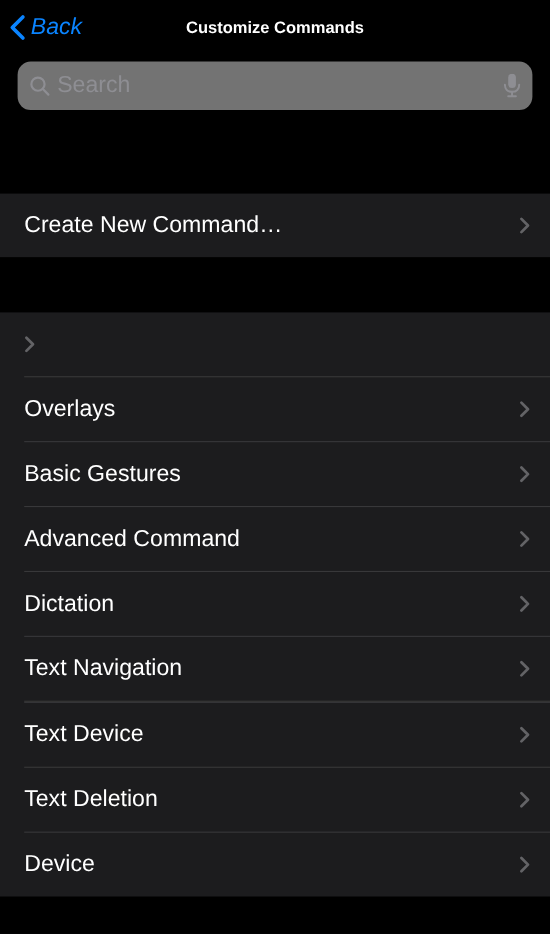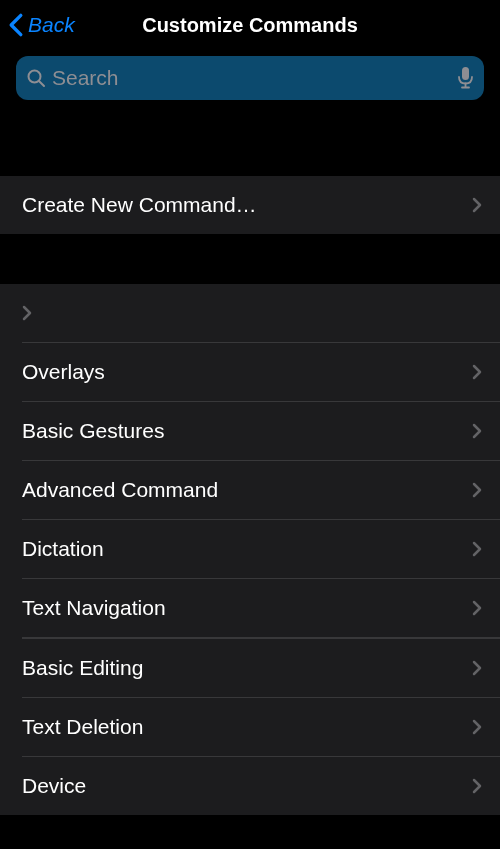--- a/index.html
+++ b/index.html
@@ -33,29 +33,29 @@
     }
     .back-chevron {
       width: 16px;
       height: 24px;
       margin-right: 4px;
     }
     .nav-title {
       position: absolute;
       left: 50%;
       transform: translateX(-50%);
-      font-size: 20px;
+      font-size: 15px;
       font-weight: 600;
       color: #ffffff;
     }
     .search-container {
       padding: 6px 16px 14px 16px;
     }
     .search-bar {
-      background: #0c4a6e;
+      background: #737373;
       border-radius: 12px;
       height: 44px;
       display: flex;
       align-items: center;
       padding: 0 10px;
     }
     .search-icon {
       width: 20px;
       height: 20px;
       margin-right: 6px;
@@ -191,21 +191,21 @@
   <div class="separator"></div>
   <div class="list-item">
     <span class="list-item-label">Text Navigation</span>
     <svg class="chevron-right" viewBox="0 0 10 16" fill="none">
         <path d="M2 2 L8 8 L2 14" stroke="#636366" stroke-width="2.5" stroke-linecap="round" stroke-linejoin="round"></path>
       </svg>
   </div>
   <div class="separator"></div>
   <div class="separator"></div>
   <div class="list-item">
-    <span class="list-item-label">Basic Editing</span>
+    <span class="list-item-label">Text Device</span>
     <svg class="chevron-right" viewBox="0 0 10 16" fill="none">
         <path d="M2 2 L8 8 L2 14" stroke="#636366" stroke-width="2.5" stroke-linecap="round" stroke-linejoin="round"></path>
       </svg>
   </div>
   <div class="separator"></div>
   <div class="list-item">
     <span class="list-item-label">Text Deletion</span>
     <svg class="chevron-right" viewBox="0 0 10 16" fill="none">
         <path d="M2 2 L8 8 L2 14" stroke="#636366" stroke-width="2.5" stroke-linecap="round" stroke-linejoin="round"></path>
       </svg>

